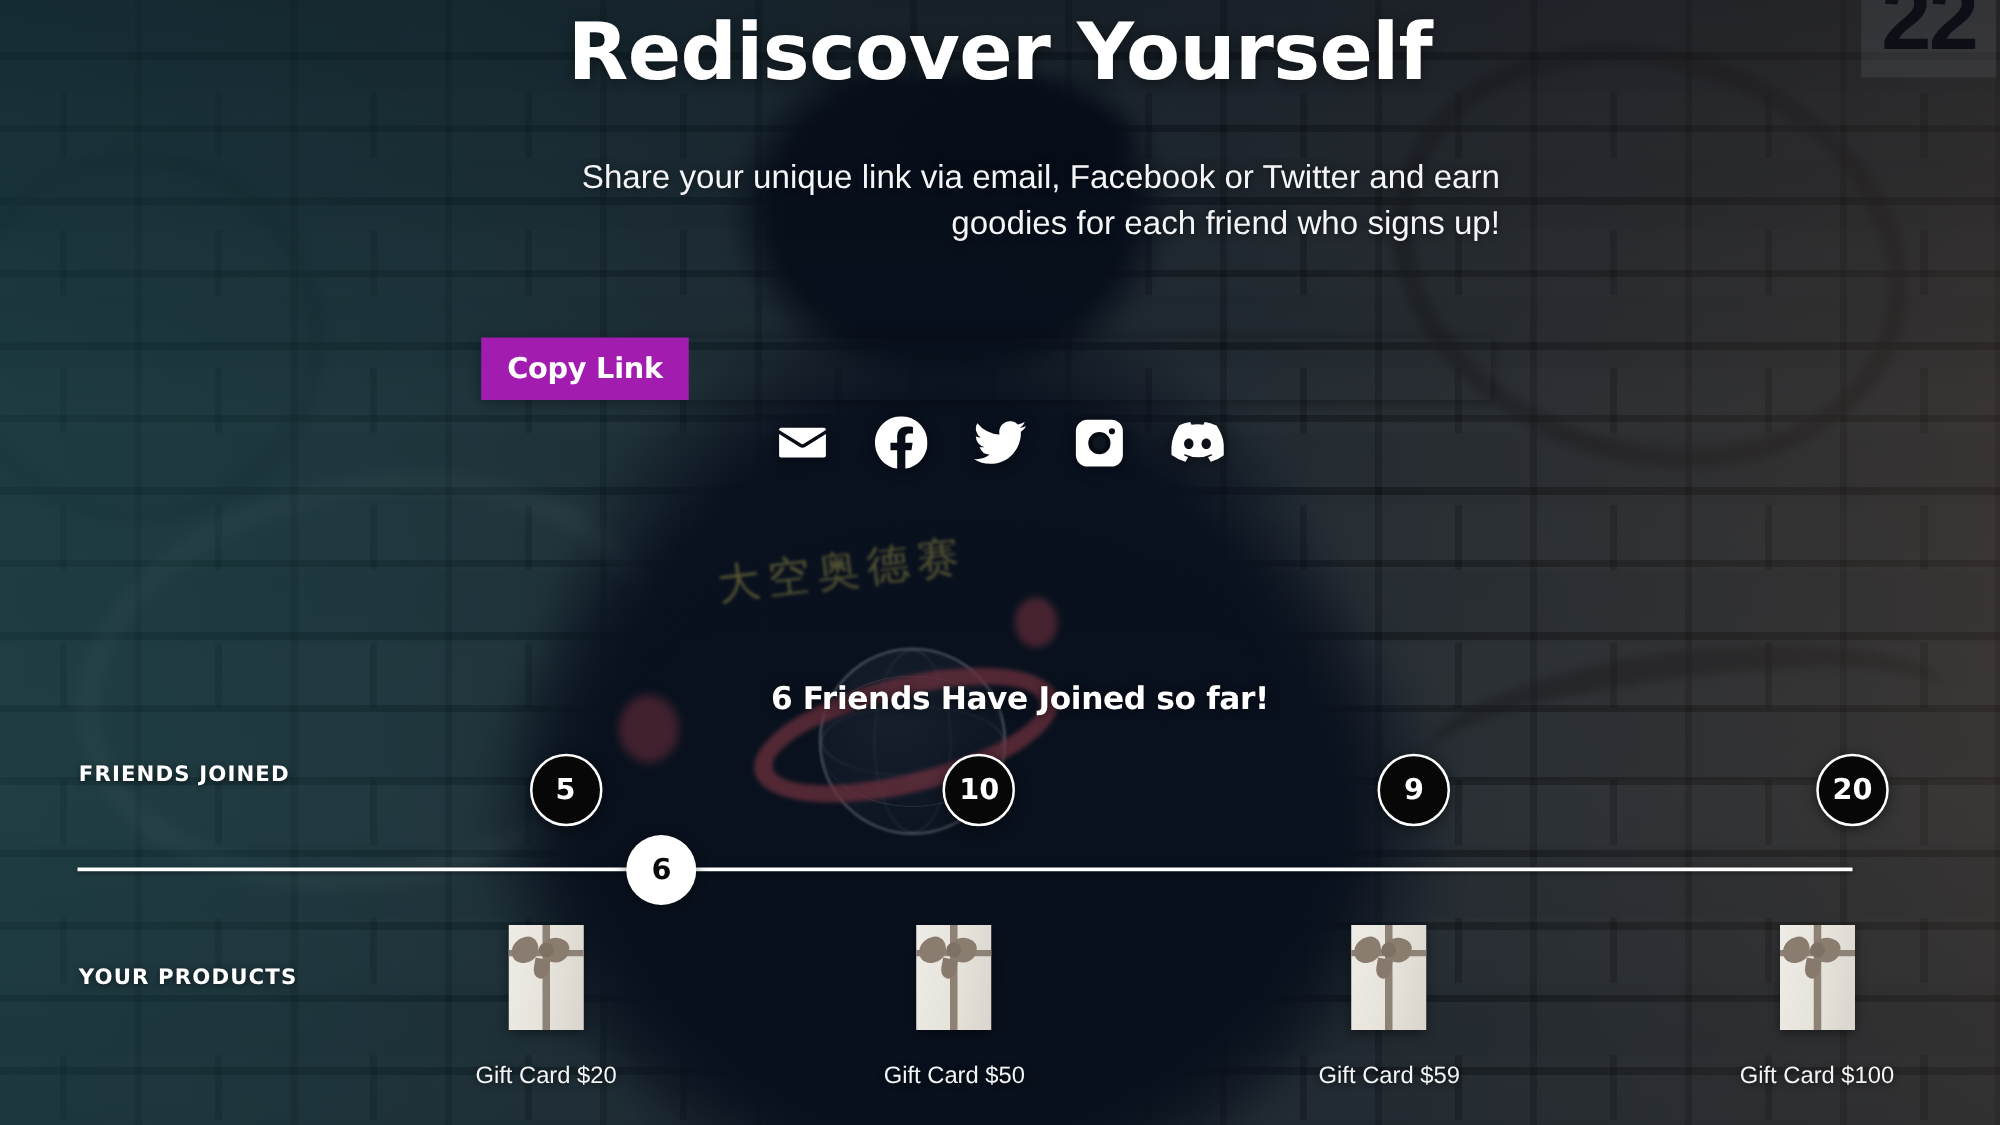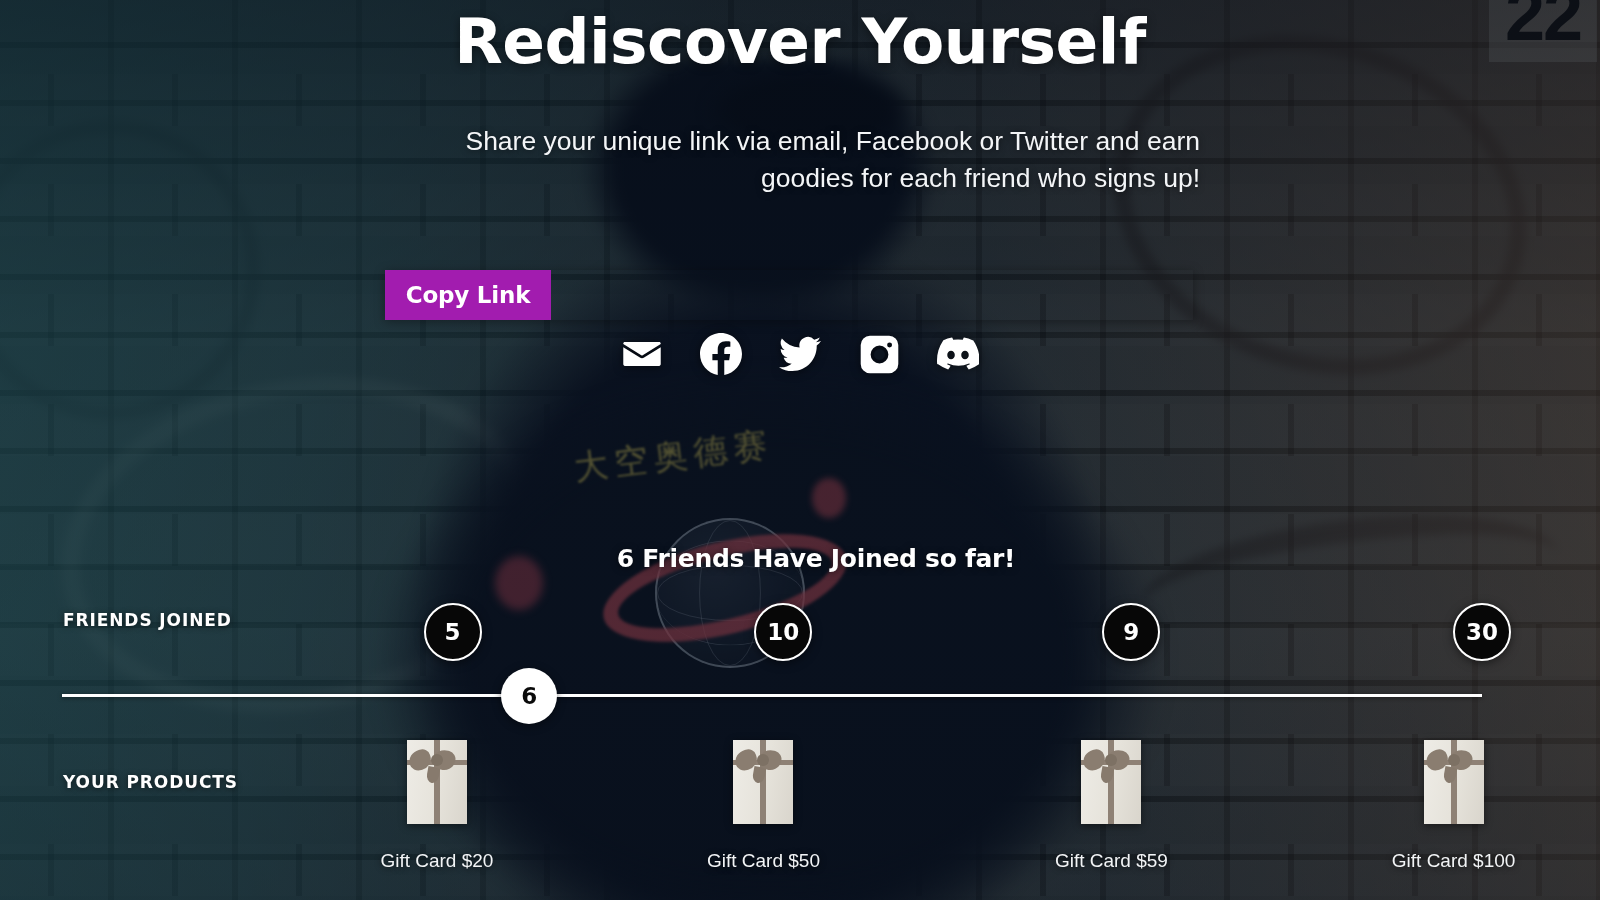--- a/index.html
+++ b/index.html
@@ -449,21 +449,21 @@
         <div class="milestone" style="left: 452.5px;">
           <span>5</span>
         </div>
         <div class="milestone" style="left: 783.36px;">
           <span>10</span>
         </div>
         <div class="milestone" style="left: 1131.26px;">
           <span>9</span>
         </div>
         <div class="milestone" style="left: 1482px;">
-          <span>30</span>
+          <span>20</span>
         </div>
       </div>
 
     <div class="track">
       <div class="marker" id="current-marker" style="left: 467.18px;">
           <span>6</span>
         </div>
     </div>
 
     <div id="products">

